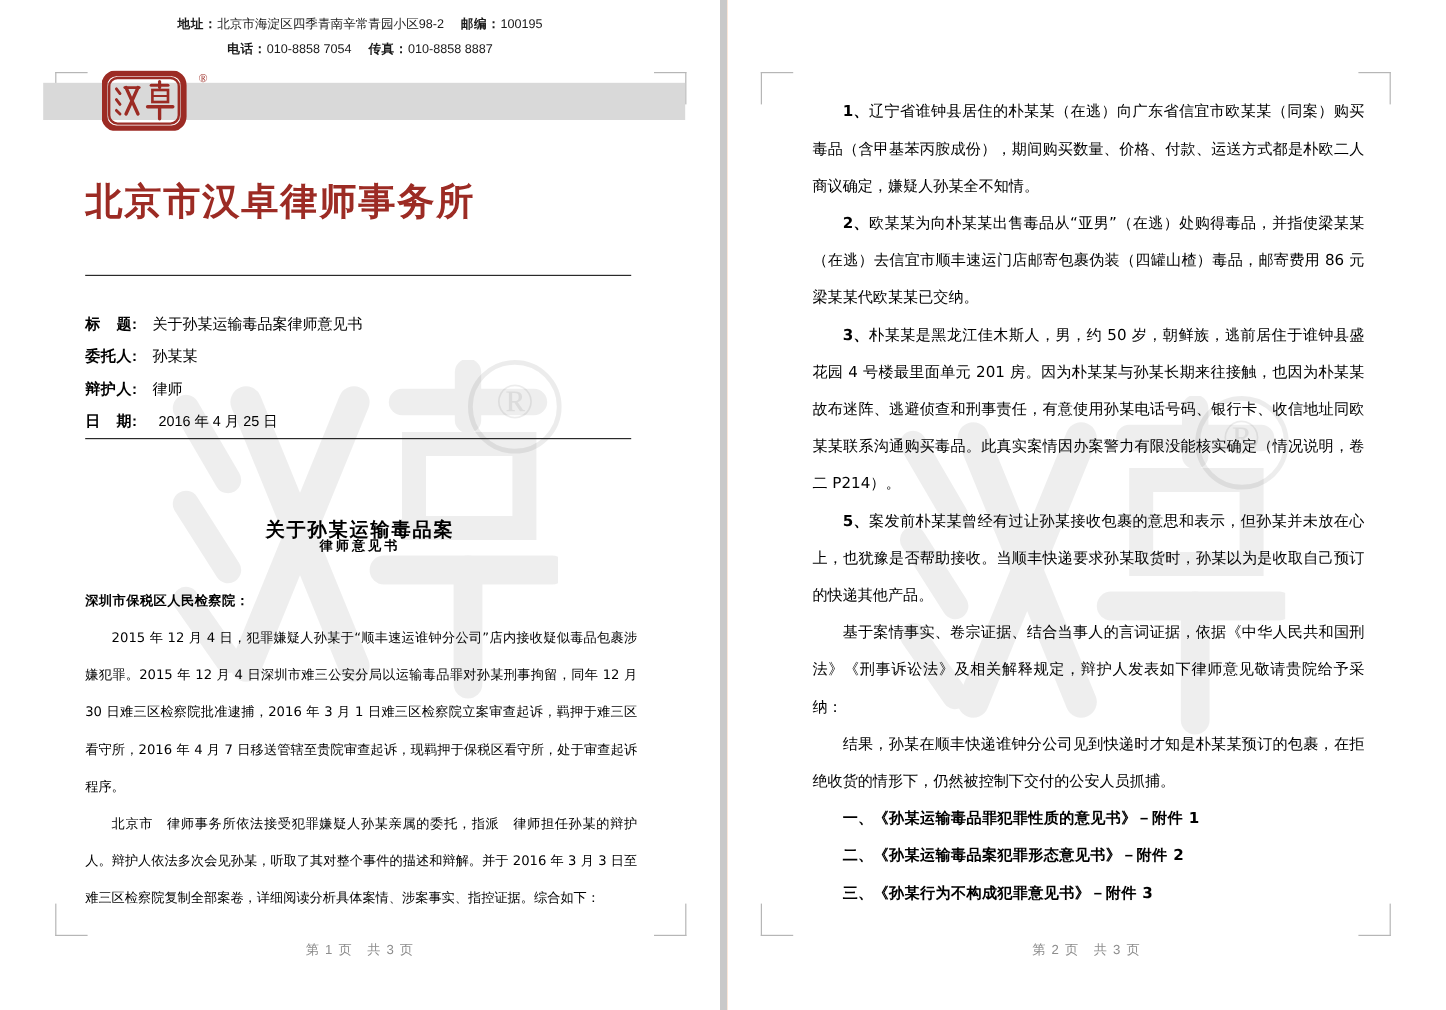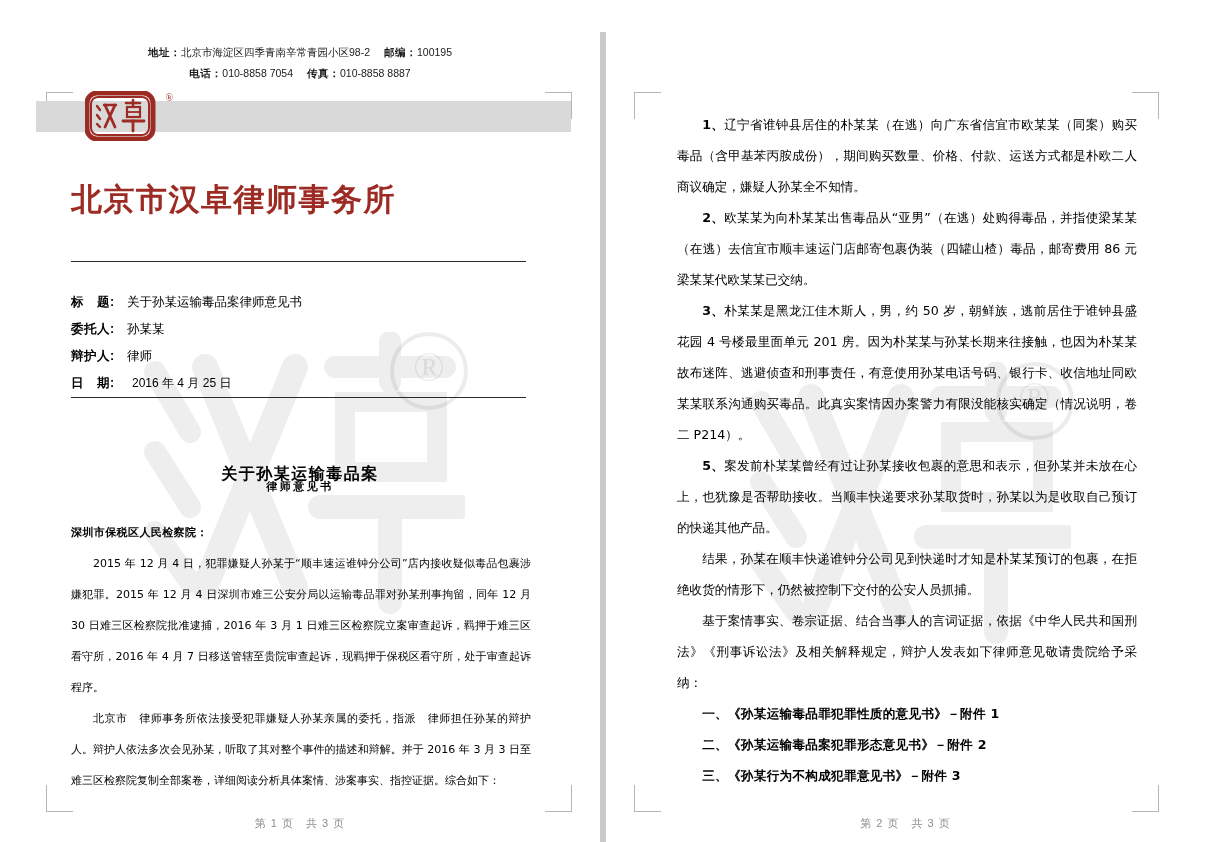--- a/index.html
+++ b/index.html
@@ -14,21 +14,20 @@
     overflow: hidden;
     position: relative;
   }
 
   
   .spread {
     position: absolute;
     inset: 0;
     display: flex;
     background: #f97316;
-    margin-top: 32px;
   }
   .page {
     position: relative;
     background: #ffffff;
     height: 842px;
     overflow: hidden;
     flex: 0 0 auto;
   }
   .page-left  { width: 600px; }
   .page-gap   { width: 6px; background: #c9c9c9; flex: 0 0 auto; height: 842px; }
@@ -354,22 +353,22 @@
       </svg>
     </div>
     <div class="watermark-r" style="top:330px;">®</div>
 
     <div class="body-p2">
       <span class="numitem"><span class="num">1、</span><span>辽宁省谁钟县居住的朴某某（在逃）向广东省信宜市欧某某（同案）购买毒品（含甲基苯丙胺成份），期间购买数量、价格、付款、运送方式都是朴欧二人商议确定，嫌疑人孙某全不知情。</span></span>
       <span class="numitem"><span class="num">2、</span><span>欧某某为向朴某某出售毒品从“亚男”（在逃）处购得毒品，并指使梁某某（在逃）去信宜市顺丰速运门店邮寄包裹伪装（四罐山楂）毒品，邮寄费用 86 元梁某某代欧某某已交纳。</span></span>
       <span class="numitem"><span class="num">3、</span><span>朴某某是黑龙江佳木斯人，男，约 50 岁，朝鲜族，逃前居住于谁钟县盛花园 4 号楼最里面单元 201 房。因为朴某某与孙某长期来往接触，也因为朴某某故布迷阵、逃避侦查和刑事责任，有意使用孙某电话号码、银行卡、收信地址同欧某某联系沟通购买毒品。此真实案情因办案警力有限没能核实确定（情况说明，卷二 P214）。</span></span>
       <span class="numitem"><span class="num">5、</span><span>案发前朴某某曾经有过让孙某接收包裹的意思和表示，但孙某并未放在心上，也犹豫是否帮助接收。当顺丰快递要求孙某取货时，孙某以为是收取自己预订的快递其他产品。</span></span>
 
+      <span class="para">基于案情事实、卷宗证据、结合当事人的言词证据，依据《中华人民共和国刑法》《刑事诉讼法》及相关解释规定，辩护人发表如下律师意见敬请贵院给予采纳：</span>
       <span class="para">结果，孙某在顺丰快递谁钟分公司见到快递时才知是朴某某预订的包裹，在拒绝收货的情形下，仍然被控制下交付的公安人员抓捕。</span>
-      <span class="para">基于案情事实、卷宗证据、结合当事人的言词证据，依据《中华人民共和国刑法》《刑事诉讼法》及相关解释规定，辩护人发表如下律师意见敬请贵院给予采纳：</span>
 
       <span class="attach">一、《孙某运输毒品罪犯罪性质的意见书》－附件 1</span>
       <span class="attach">二、《孙某运输毒品案犯罪形态意见书》－附件 2</span>
       <span class="attach">三、《孙某行为不构成犯罪意见书》－附件 3</span>
 
     </div>
 
     <div class="footer">第 2 页　共 3 页</div>
 
     <div class="cropmark tl" style="left:28px;  top:60px;"></div>

